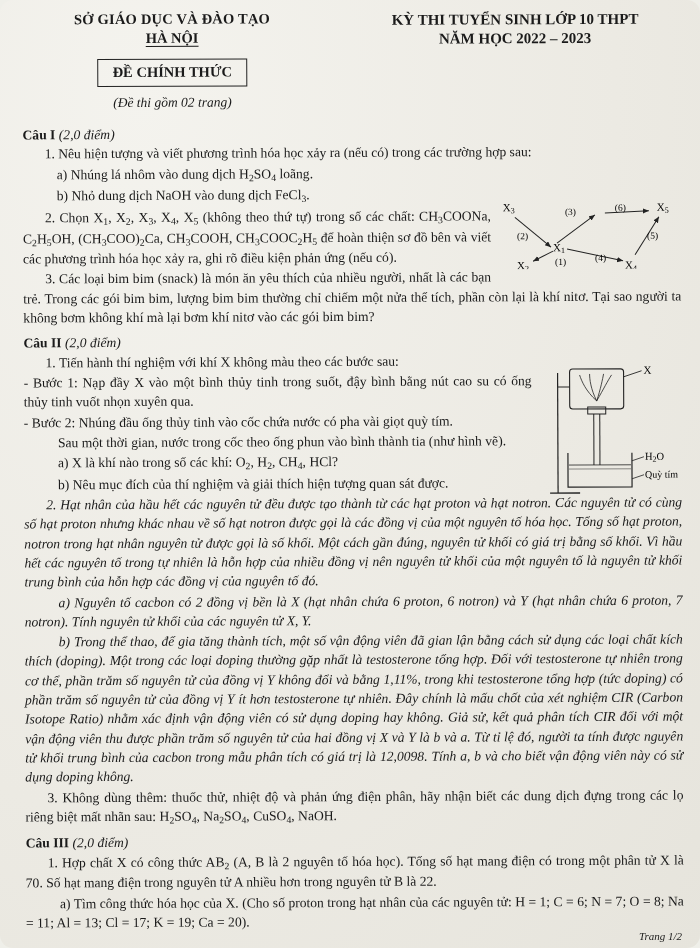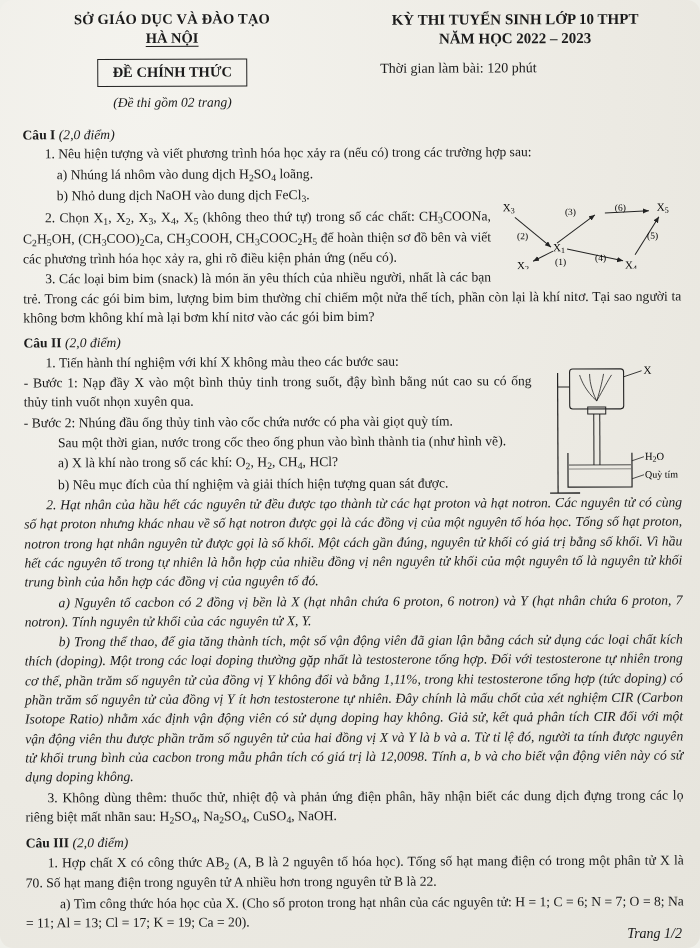--- a/index.html
+++ b/index.html
@@ -71,21 +71,21 @@
   .apparatus{
     position:absolute;
     right:-4px;top:352px;
     width:140px;height:132px;
     font-size:11.5px;
   }
   .footer{
     position:absolute;
     right:18px;bottom:6px;
     font-style:italic;
-    font-size:14px;
+    font-size:11px;
   }
   .wrapR{float:right;width:190px;height:72px;}
   .wrapR2{float:right;width:150px;height:140px;}
 </style>
 </head>
 <body>
 
 <div class="page">
   <div class="inner">
 
@@ -93,24 +93,20 @@
       <div class="hdr-left">
         <div class="dept">SỞ GIÁO DỤC VÀ ĐÀO TẠO</div>
         <div class="city">HÀ NỘI</div>
         <div class="official-box">ĐỀ CHÍNH THỨC</div>
         <div class="pages-note">(Đề thi gồm 02 trang)</div>
       </div>
       <div class="hdr-right">
         <div class="exam-title">KỲ THI TUYỂN SINH LỚP 10 THPT</div>
         <div class="exam-year">NĂM HỌC 2022 – 2023</div>
         <div class="meta">
-          <div>
-            <span>Thời gian làm bài:</span>
-            <span>120 phút</span>
-          </div>
         </div>
       </div>
     </div>
 
     <div class="content">
 
       <div class="q-head">
         <span>Câu I</span>
         <i>(2,0 điểm)</i>
       </div>

